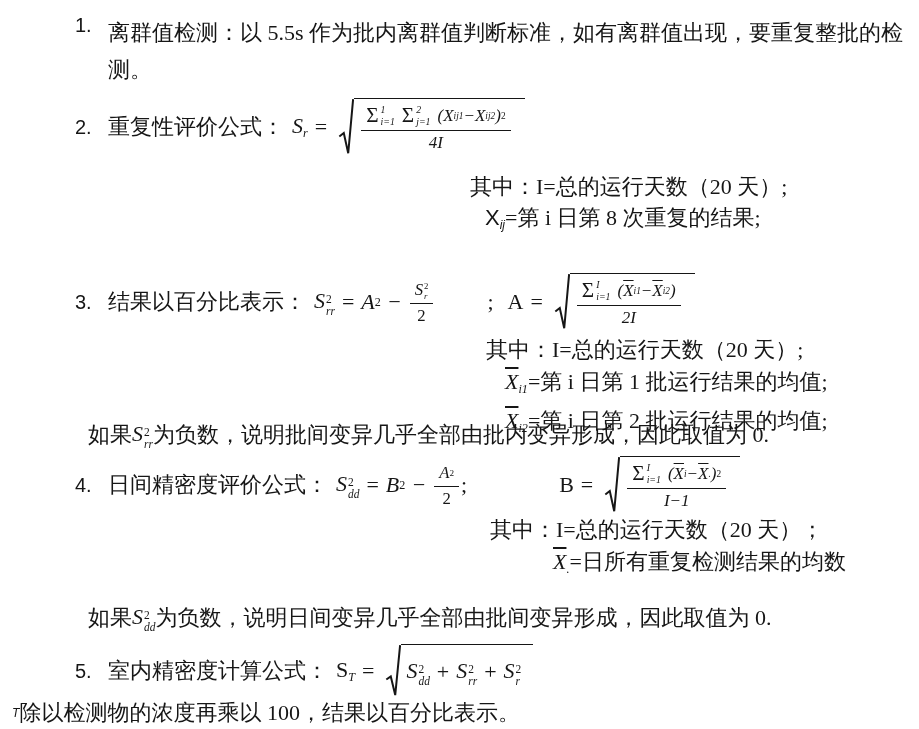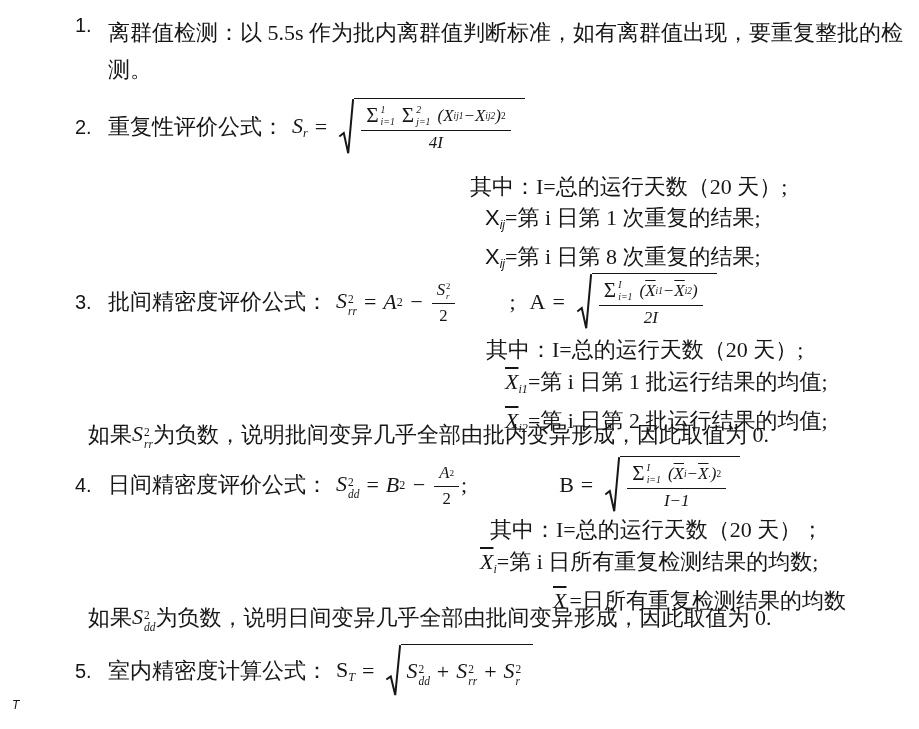--- a/index.html
+++ b/index.html
@@ -89,27 +89,26 @@
               <span class="sup-inline">2</span>
           </span>
           <span class="den math">4I</span>
         </span>
       </span>
     </span>
   </div>
 
   <div class="whereblock" style="position:absolute;left:470px;top:171px;line-height:31px;">
     <div>其中：I=总的运行天数（20 天）;</div>
-    <div style="margin-left:15px;"><span class="sans">X</span><span class="sub-inline sans">ij</span><span>=第 i 日第 1 次重复的结果;</span></div>
     <div style="margin-left:15px;"><span class="sans">X</span><span class="sub-inline sans">ij</span><span>=第 i 日第 8 次重复的结果;</span></div>
   </div>
 
   <div class="row" id="item3" style="left:75px;top:270px;height:64px;">
     <span class="numcol sans">3.</span>
-    <span class="cjk">批间精密度评价公式：</span>
+    <span class="cjk">结果以百分比表示：</span>
     <span class="math" style="margin-left:8px;"><span class="tok">S</span><span class="ss">
           <span class="sup">2</span>
           <span class="sub">rr</span>
         </span></span>
     <span class="eq">=</span>
     <span class="math tok">A</span>
       <span class="sup-inline">2</span>
     <span class="math tok" style="margin:0 6px;">−</span>
     <span class="frac frac-sm">
       <span class="num math">
@@ -212,21 +211,20 @@
               <span class="sup-inline">2</span>
           </span>
           <span class="den math">I−1</span>
         </span>
       </span>
     </span>
   </div>
 
   <div class="whereblock" style="position:absolute;left:480px;top:514px;line-height:32px;">
     <div style="margin-left:10px;">其中：I=总的运行天数（20 天）；</div>
-    <div><span class="math ov">X</span><span class="sub-inline">i</span><span>=第 i 日所有重复检测结果的均数;</span></div>
     <div style="margin-left:73px;"><span class="math ov">X</span><span class="sub-inline">.</span><span>=日所有重复检测结果的均数</span></div>
   </div>
 
   <div class="row" style="left:88px;top:603px;">
     <span>如果</span>
       <span class="math"><span class="tok">S</span><span class="ss">
           <span class="sup">2</span>
           <span class="sub">dd</span>
         </span></span>
       <span>为负数，说明日间变异几乎全部由批间变异形成，因此取值为 0.</span>
@@ -255,15 +253,16 @@
         <span class="math"><span class="tok">S</span><span class="ss">
               <span class="sup">2</span>
               <span class="sub">r</span>
             </span></span>
       </span>
     </span>
   </div>
 
   <div class="row" style="left:12px;top:698px;">
       <span class="sub-inline sans">T</span>
+      <span> 除以检测物的浓度再乘以 100，结果以百分比表示。</span>
   </div>
 
 </div>
 
 </body></html>

